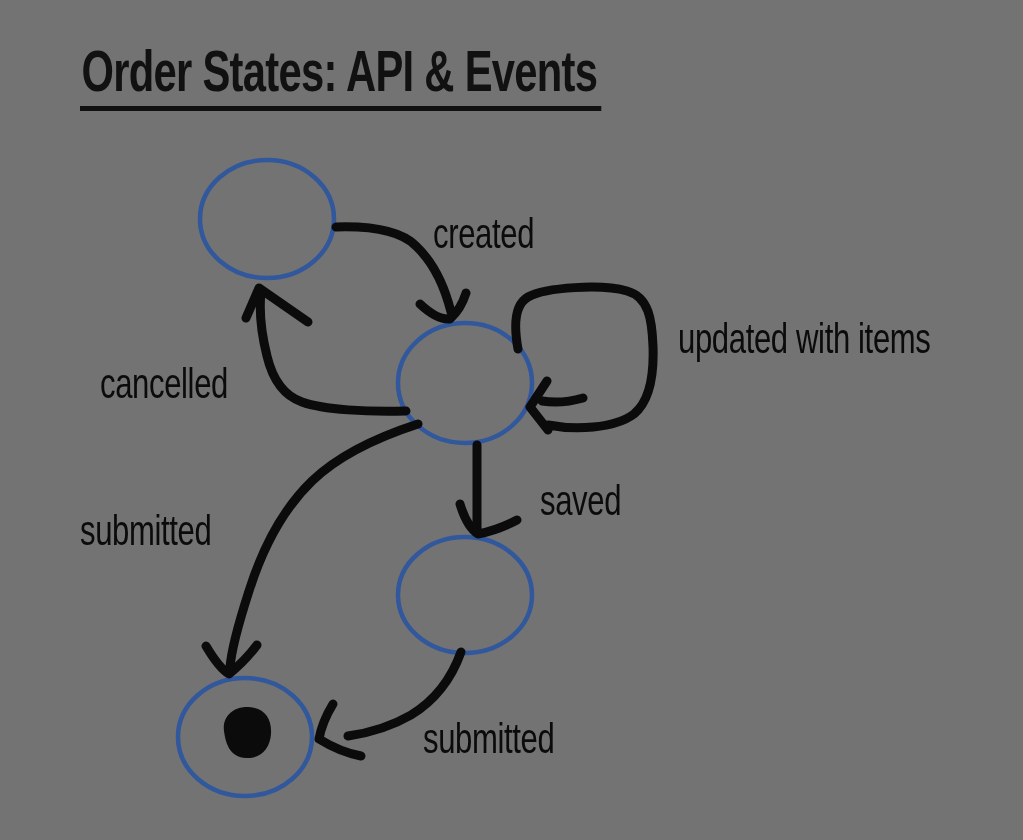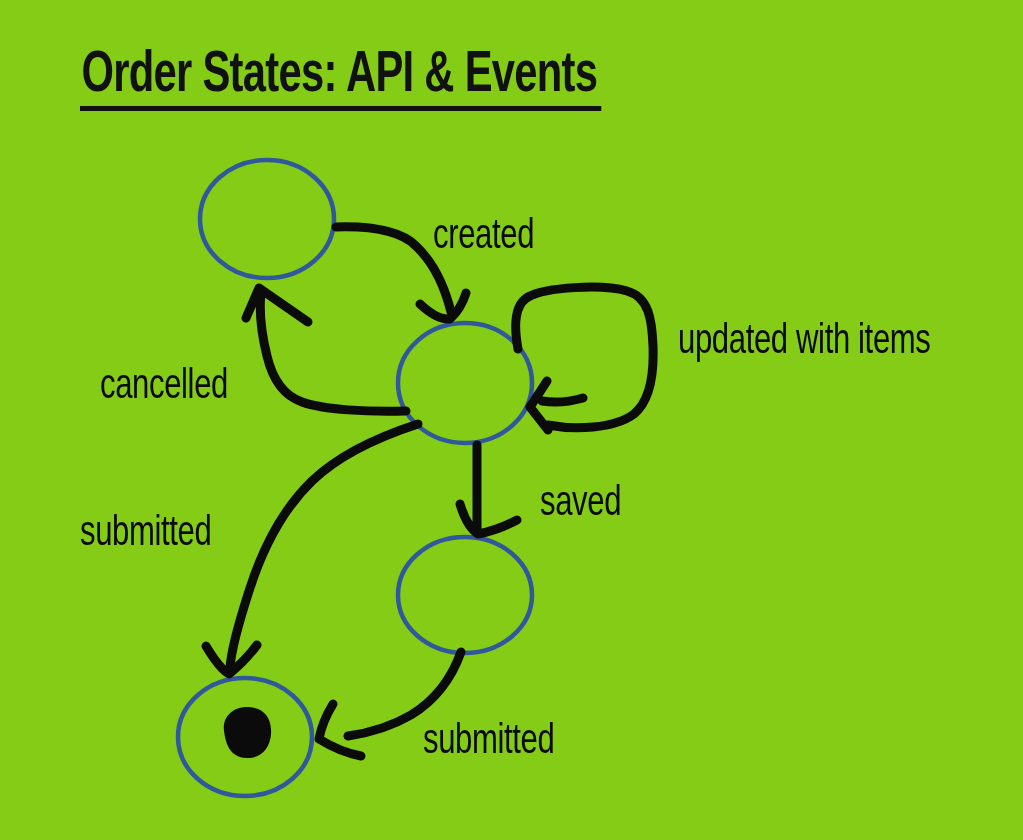--- a/index.html
+++ b/index.html
@@ -1,20 +1,20 @@
 <!DOCTYPE html>
 <html><head>
 <meta charset="utf-8">
 <style>
   html, body { margin: 0; padding: 0; background: #ffffff; }
   .stage {
     position: relative;
     width: 1023px;
     height: 840px;
-    background: #84cc16;
+    background: #737373;
     overflow: hidden;
     font-family: "Liberation Sans", sans-serif;
   }
   .title {
     position: absolute;
     left: 80px;
     top: 42px;
     margin: 0;
     font-size: 58px;
     font-weight: 700;

